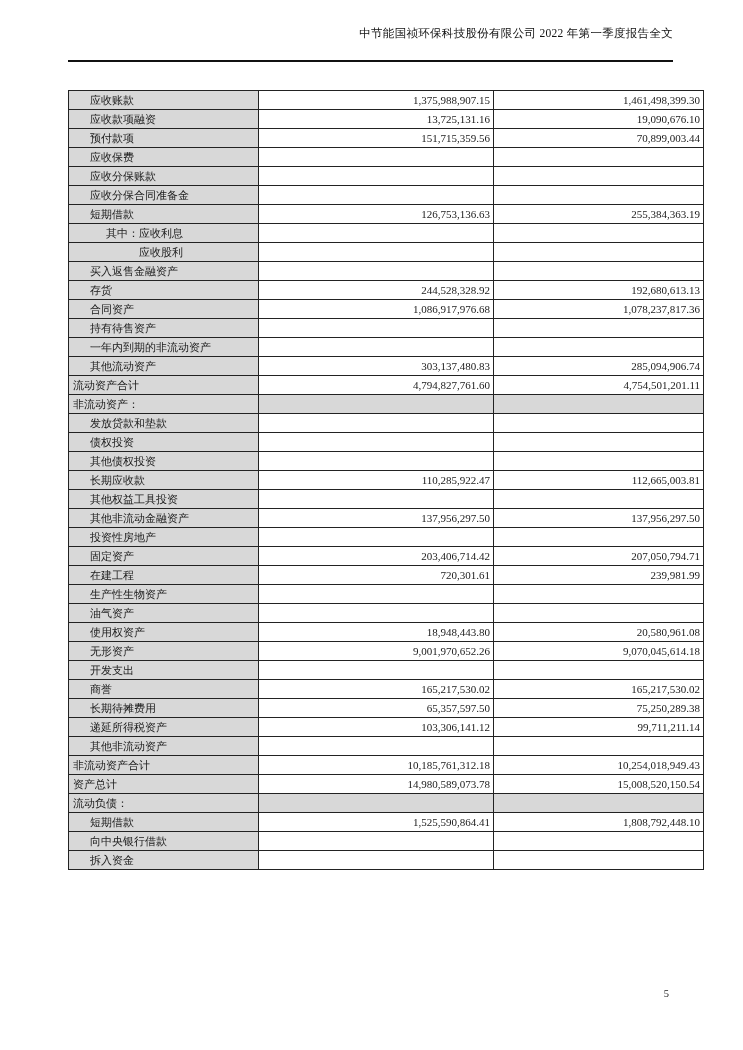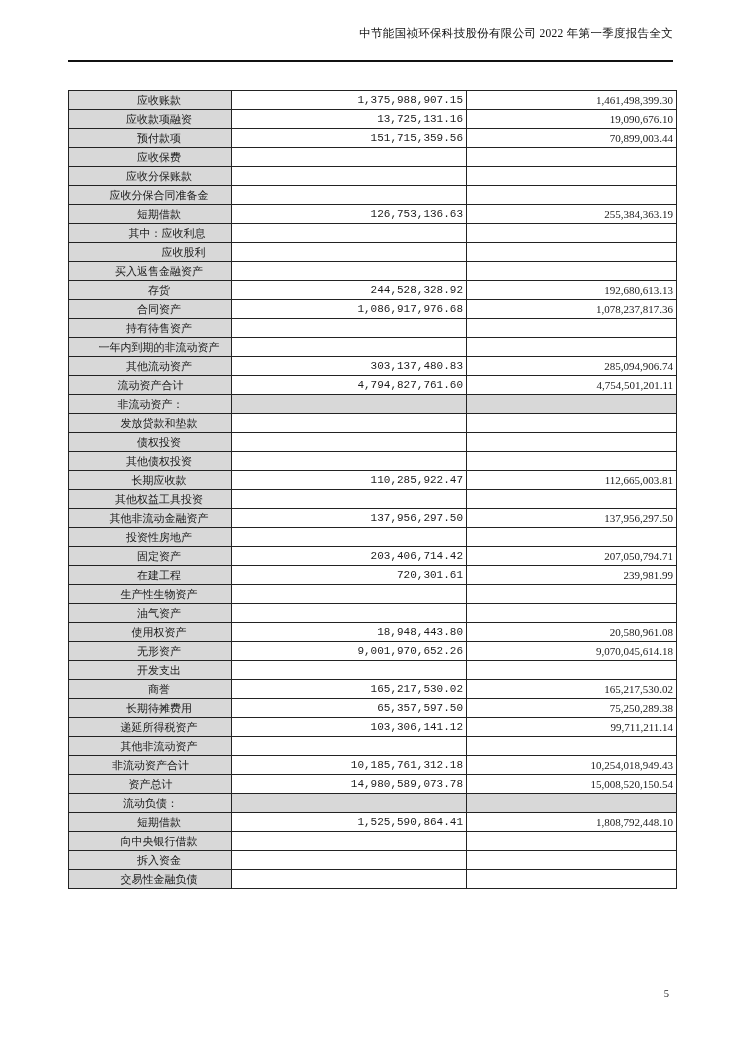--- a/index.html
+++ b/index.html
@@ -40,29 +40,29 @@
   table.bs td {
     border: 1px solid #222;
     height: 19px;
     padding: 0 3px;
     vertical-align: middle;
     white-space: nowrap;
     overflow: hidden;
   }
   td.label-cell {
     background: #d8d8d8;
-    width: 163px;
-    text-align: center;
+    width: 190px;
+    text-align: left;
   }
   td.value-cell {
     background: #ffffff;
     text-align: right;
     font-family: "Liberation Serif", "DejaVu Serif", serif;
   }
-  td.value-cell.col-current { width: 235px; font-family: Liberation Mono, monospace; }
+  td.value-cell.col-current { width: 235px; }
   td.value-cell.col-prior { width: 210px; }
   tr.section-row td.value-cell { background: #d8d8d8; }
   .indent-0 { padding-left: 4px !important; }
   .indent-1 { padding-left: 21px !important; }
   .indent-2 { padding-left: 37px !important; }
   .indent-3 { padding-left: 70px !important; }
   .footer {
     position: absolute;
     top: 988px; right: 74px;
     font-size: 10.5px;
@@ -280,25 +280,20 @@
         <tr>
           <td class="label-cell indent-1">向中央银行借款</td>
           <td class="value-cell col-current"></td>
           <td class="value-cell col-prior"></td>
         </tr>
         <tr>
           <td class="label-cell indent-1">拆入资金</td>
           <td class="value-cell col-current"></td>
           <td class="value-cell col-prior"></td>
         </tr>
-        <tr>
-          <td class="label-cell indent-1">交易性金融负债</td>
-          <td class="value-cell col-current"></td>
-          <td class="value-cell col-prior"></td>
-        </tr>
       </tbody>
   </table>
 
   <div class="footer">
     <span>5</span>
   </div>
 
 </div>
 
 </body></html>

